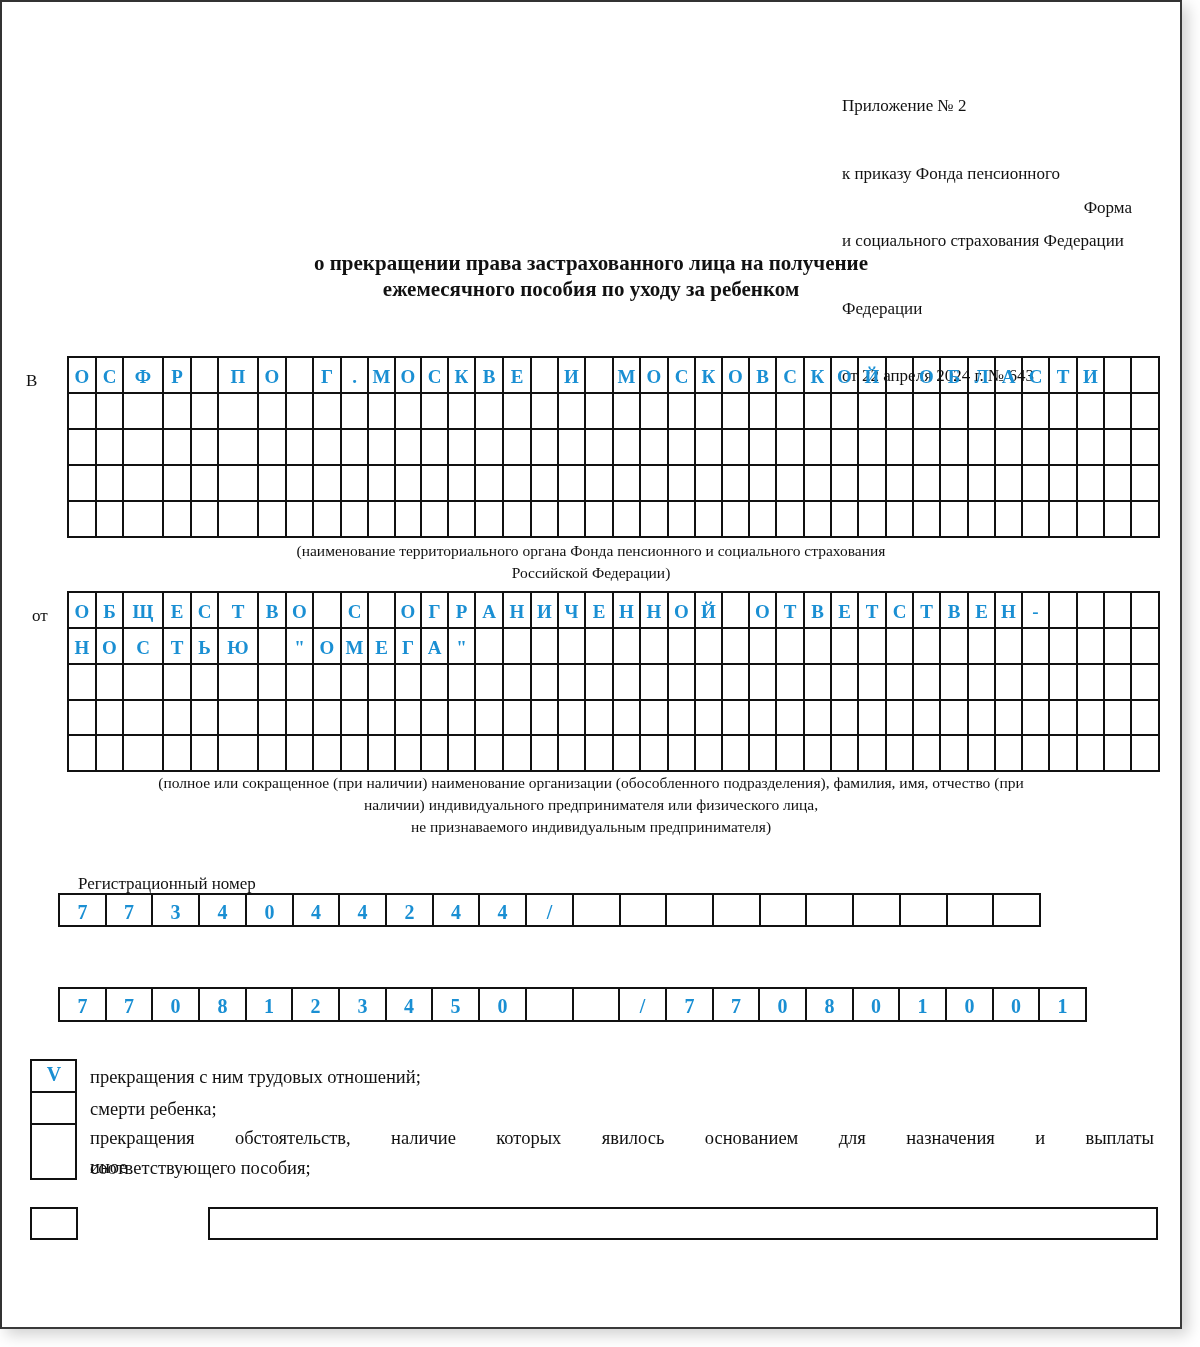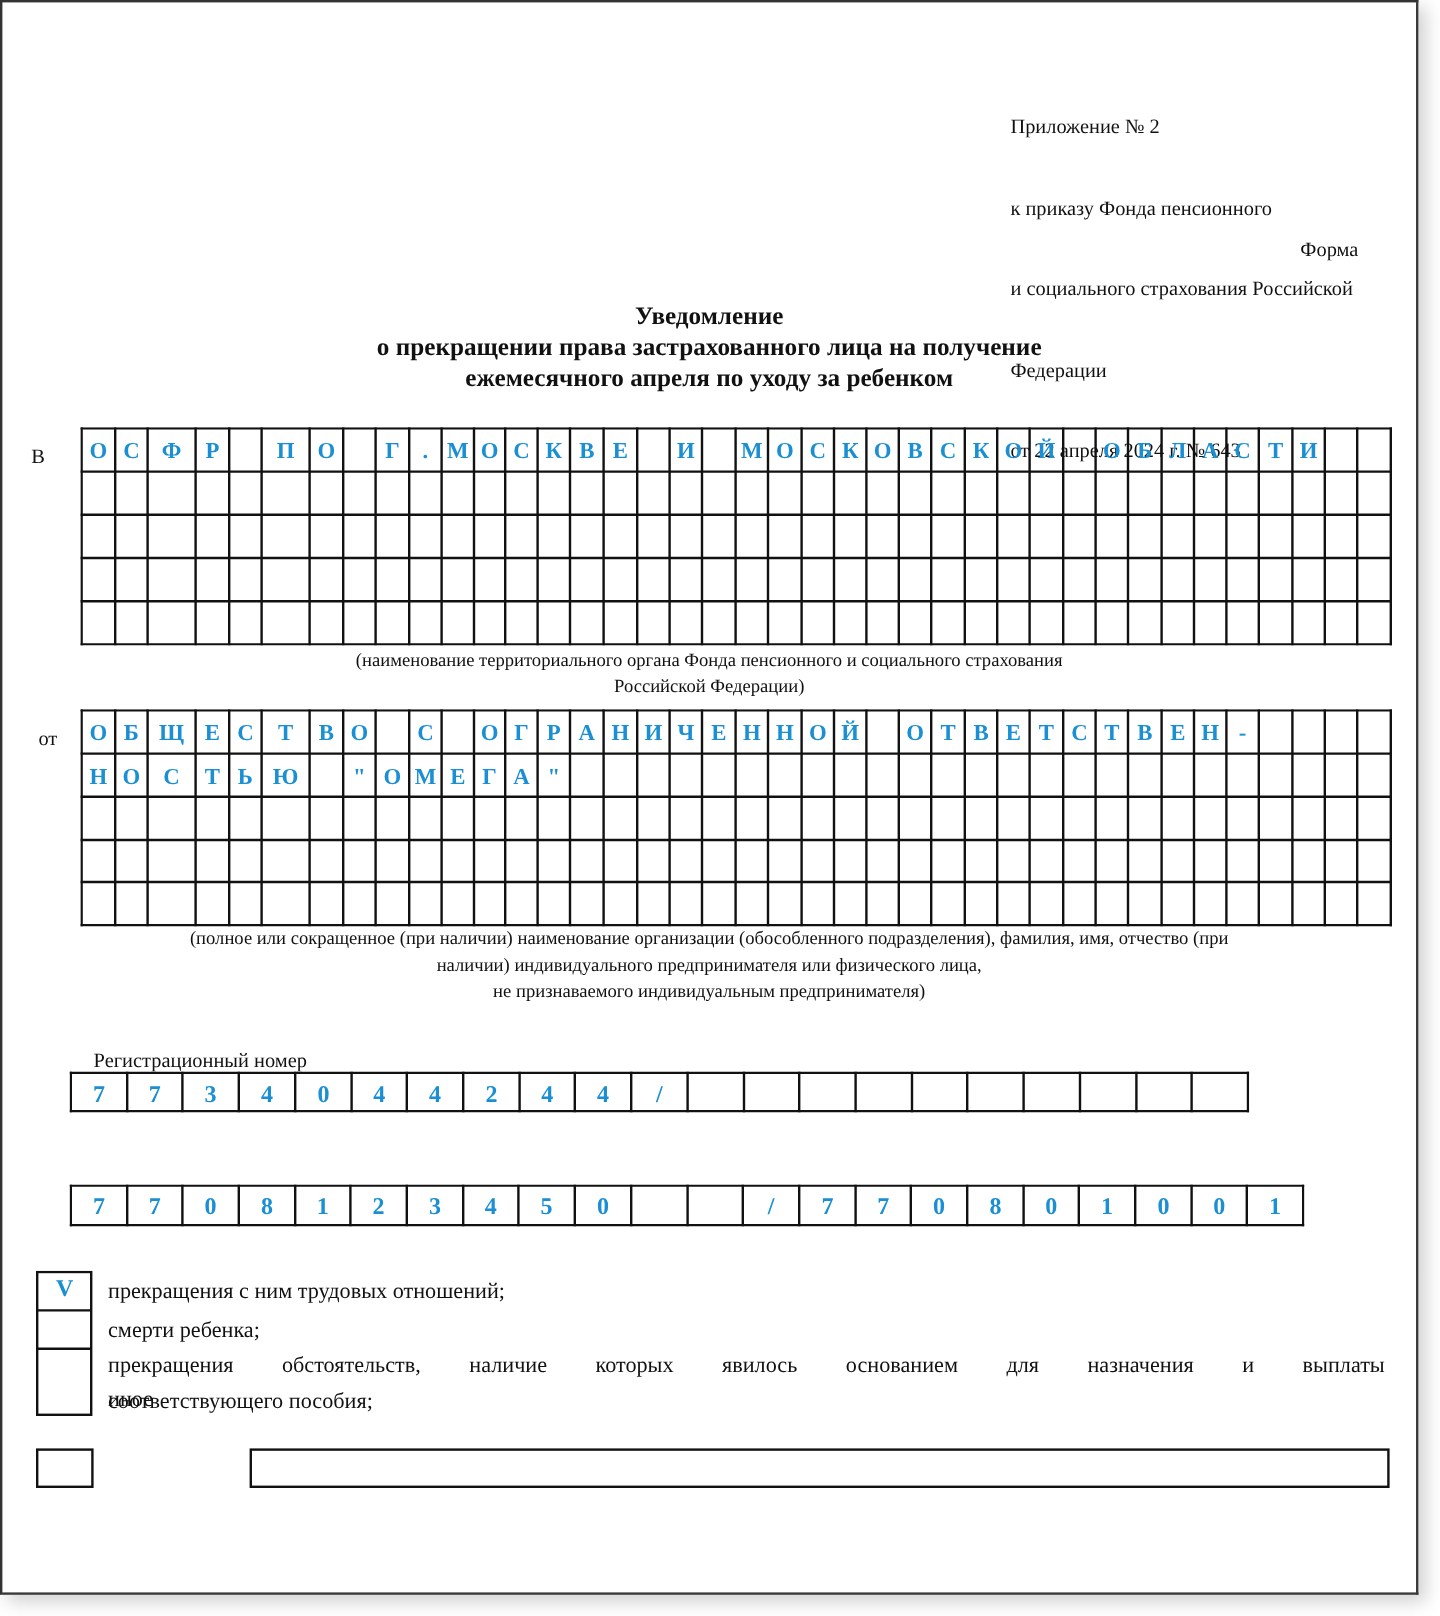--- a/index.html
+++ b/index.html
@@ -25,31 +25,30 @@
   .justify { text-align: justify; text-align-last: justify; }
 </style>
 </head>
 <body>
 
 <div class="page">
 
   <div class="abs appendix">
     <div>Приложение № 2</div>
     <div>к приказу Фонда пенсионного</div>
-    <div>и социального страхования Российской</div>
+    <div>и социального страхования Федерации</div>
     <div>Федерации</div>
     <div>от 22 апреля 2024 г. № 643</div>
   </div>
 
   <div class="abs forma">Форма</div>
 
   <div class="abs title">
-    <div>Уведомление</div>
     <div>о прекращении права застрахованного лица на получение</div>
-    <div>ежемесячного апреля по уходу за ребенком</div>
+    <div>ежемесячного пособия по уходу за ребенком</div>
   </div>
 
   <div class="abs lbl" style="left:24px; top:369px;">В</div>
   <div class="grid" id="grid-recipient" style="left: 65px; top: 354px; width: 1091px; height: 180px;">
       <svg width="1093" height="182" style="position: absolute; left: 0px; top: 0px;">
         <line x1="1" x2="1" y1="0" y2="182" stroke="#111" stroke-width="2"></line>
         <line x1="29" x2="29" y1="0" y2="182" stroke="#111" stroke-width="2"></line>
         <line x1="56" x2="56" y1="0" y2="182" stroke="#111" stroke-width="2"></line>
         <line x1="96" x2="96" y1="0" y2="182" stroke="#111" stroke-width="2"></line>
         <line x1="124" x2="124" y1="0" y2="182" stroke="#111" stroke-width="2"></line>

